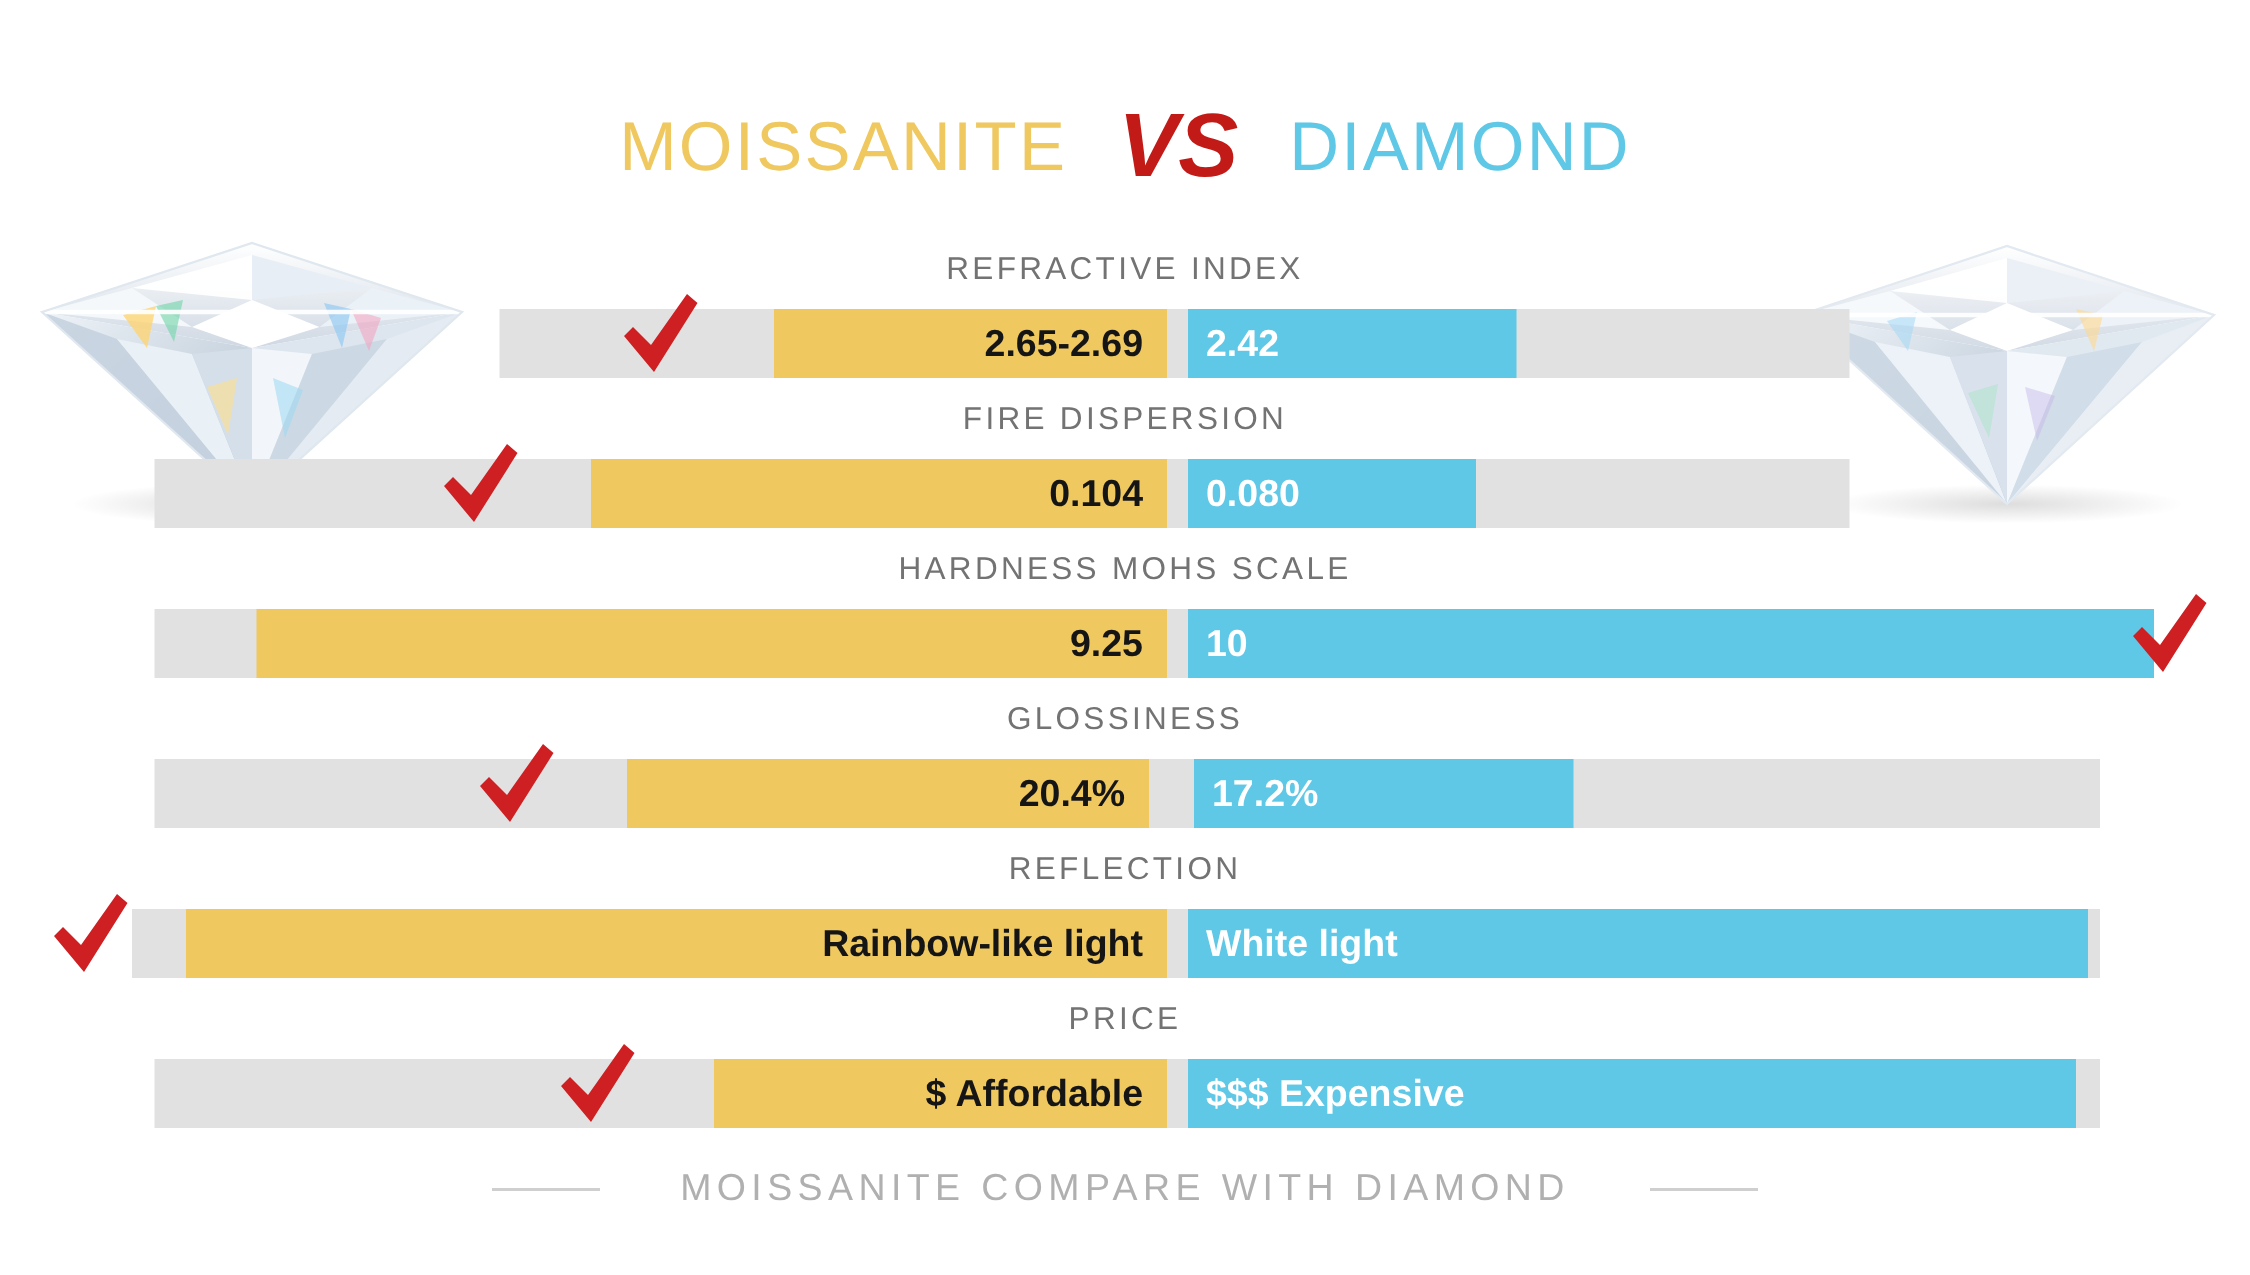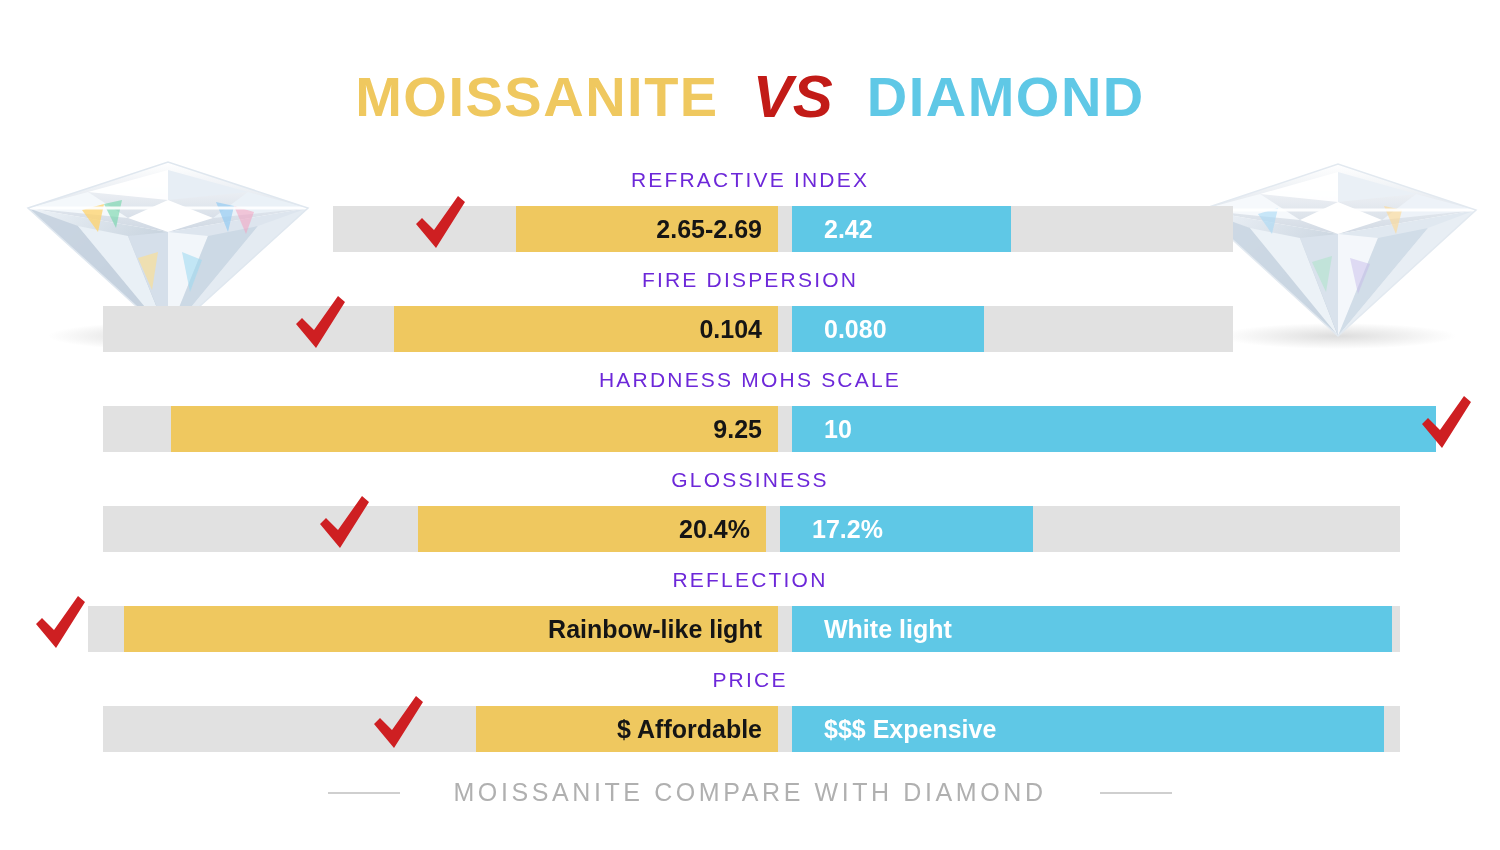--- a/index.html
+++ b/index.html
@@ -12,59 +12,59 @@
   .page { position: relative; width: 1500px; height: 850px; background:#fff; }
 
   
   .title-row {
     position: absolute; top: 62px; left: 0; width: 1500px;
     display: flex; align-items: center; justify-content: center;
     gap: 34px;
     white-space: nowrap;
   }
   .title-word {
-    font-size: 56px; font-weight: 700; letter-spacing: 1.5px;
+    font-size: 46px; font-weight: 400; letter-spacing: 1.5px;
     line-height: 1;
   }
   .title-moiss { color: #EFC85F; }
   .title-vs { color: #C21B17; font-size: 60px; font-weight: 700; font-style: italic; letter-spacing:0px; }
   .title-diamond { color: #5FC8E6; }
 
   
   .gem { position: absolute; width: 300px; height: 215px; }
   .gem.left  { left: 18px;  top: 140px; }
   .gem.right { left: 1188px; top: 140px; }
   .gem svg { width: 100%; height: 100%; display:block; }
 
   
   .rows { position: absolute; top: 168px; left: 0; width: 1500px; }
   .row { position: relative; height: 100px; }
   .row-label {
     position: absolute; top: 0; left: 0; width: 1500px;
     text-align: center;
     font-size: 21px; letter-spacing: 2.2px;
-    color: #6d28d9; font-weight: 400;
+    color: #737373; font-weight: 400;
     text-transform: uppercase;
   }
   .track {
     position: absolute; top: 38px; height: 46px;
     background: #e1e1e1;
   }
   .bar {
     height: 46px; display: flex; align-items: center;
     font-size: 25px; font-weight: 700;
     overflow: hidden; white-space: nowrap; margin-left: 36px;
   }
   .bar.m {
     background: #EFC85F; color: #151515;
     justify-content: flex-end; padding-right: 16px;
   }
   .bar.d {
     background: #5FC8E6; color: #ffffff;
-    justify-content: flex-start; padding-left: 32px;
+    justify-content: flex-start; padding-left: 12px;
   }
 
   .check {
     position: absolute; top: 26px; width: 56px; height: 60px;
   }
   .check svg { width: 100%; height: 100%; display: block; }
 
   
   .footer {
     position: absolute; top: 778px; left: 0; width: 1500px;
@@ -205,21 +205,21 @@
         <div class="check" style="left: 1418px;">
           <svg viewBox="0 0 56 60" xmlns="http://www.w3.org/2000/svg">
             <path d="M4 30 L10 24 L22 36 L46 2 L53 8 L24 54 Z" fill="#CE1F22"></path>
           </svg>
         </div>
       </div>
       <div class="row">
         <div class="row-label">GLOSSINESS</div>
         <div class="track" style="left: 103px; width: 1297px;"></div>
         <div class="bar m" style="position: absolute; top: 38px; left: 382px; width: 348px; background: rgb(239, 200, 95);">20.4%</div>
-        <div class="bar d" style="position: absolute; top: 38px; left: 744px; width: 253px; background: rgb(95, 200, 230);">17.2%</div>
+        <div class="bar d" style="position: absolute; top: 38px; left: 760px; width: 253px; background: rgb(95, 200, 230);">17.2%</div>
         <div class="check" style="left: 316px;">
           <svg viewBox="0 0 56 60" xmlns="http://www.w3.org/2000/svg">
             <path d="M4 30 L10 24 L22 36 L46 2 L53 8 L24 54 Z" fill="#CE1F22"></path>
           </svg>
         </div>
       </div>
       <div class="row">
         <div class="row-label">REFLECTION</div>
         <div class="track" style="left: 88px; width: 1312px;"></div>
         <div class="bar m" style="position: absolute; top: 38px; left: 88px; width: 654px; background: rgb(239, 200, 95); text-align: center;">Rainbow-like light</div>

